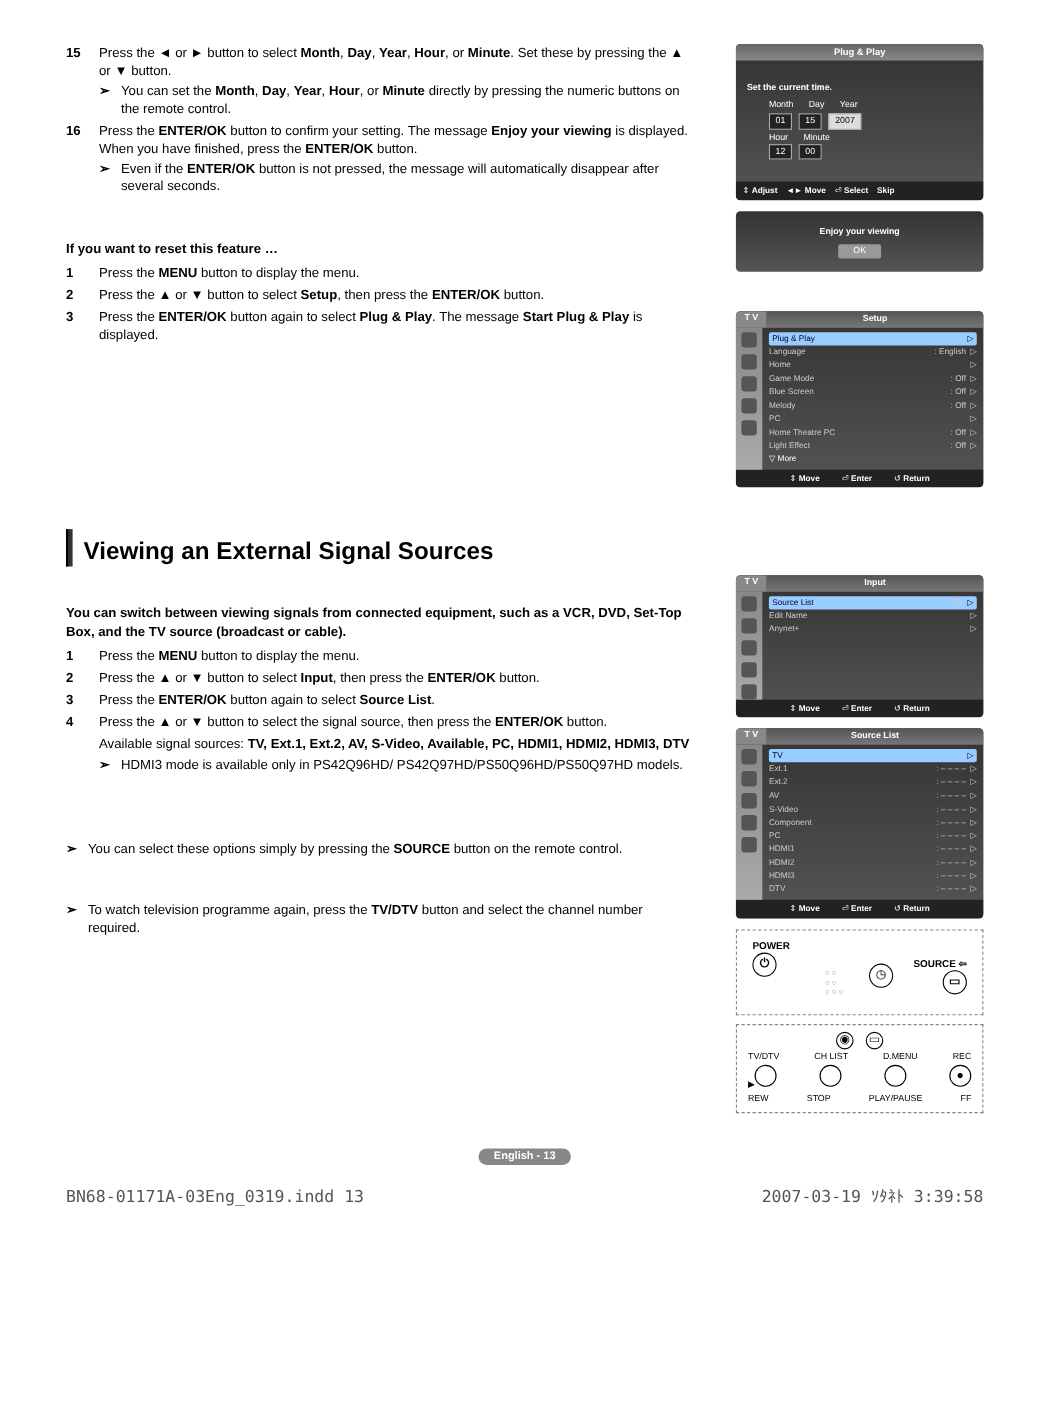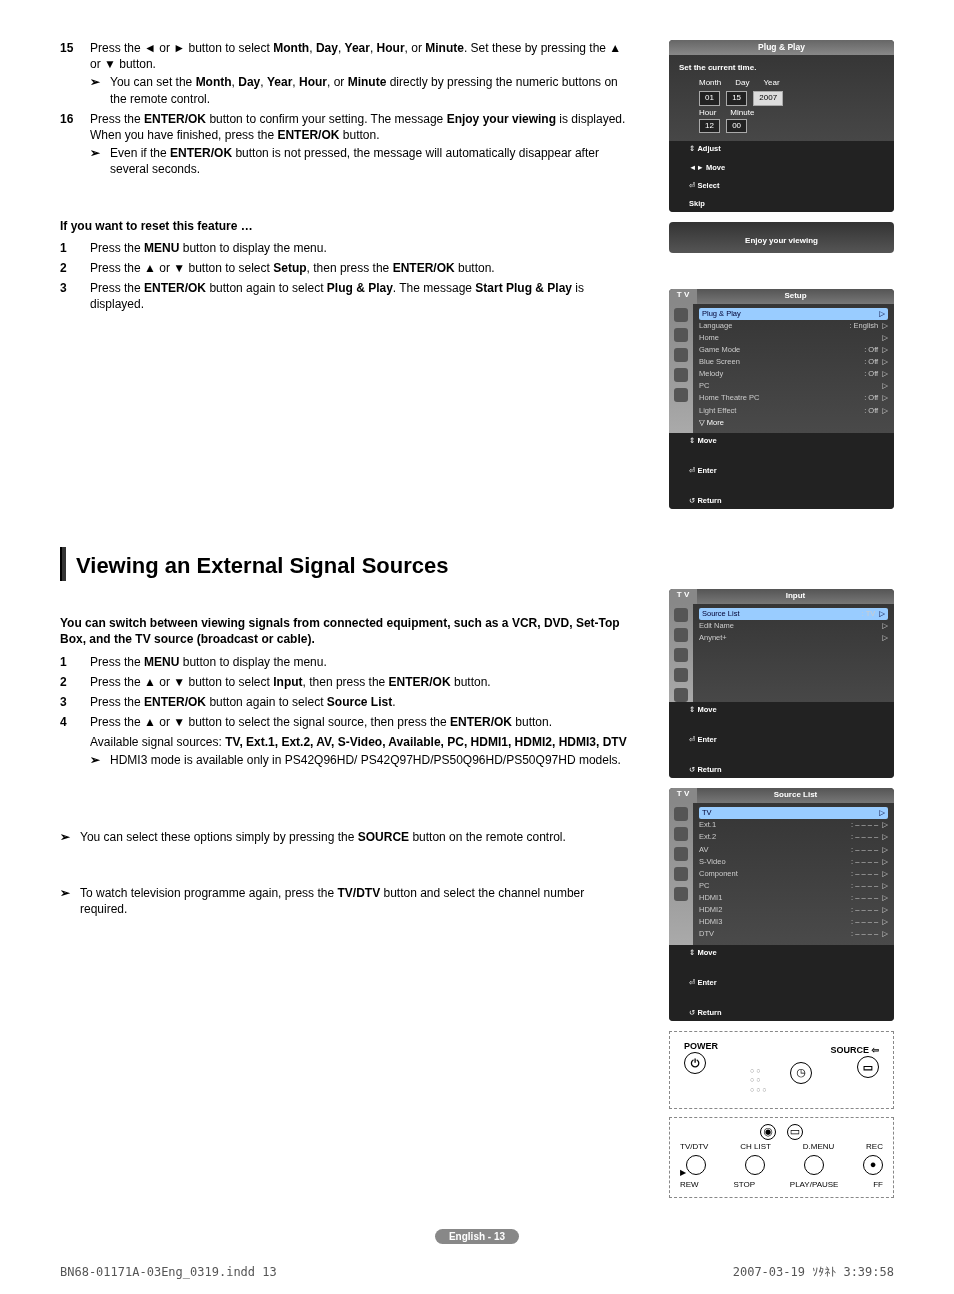--- a/index.html
+++ b/index.html
@@ -13,44 +13,44 @@
   .sub { display: flex; margin-left: 0; margin-top: 2px; }
   .sub .arrow { width: 20px; font-weight: bold; }
   .sub .subtxt { flex: 1; }
   b { font-weight: bold; }
   .section-title { display: flex; align-items: flex-end; margin: 28px 0 8px 0; }
   .section-title .bar { width: 6px; height: 34px; background: #333; border-left: 2px solid #000; margin-right: 10px; }
   .section-title h2 { font-size: 22px; font-weight: bold; }
   .intro { font-weight: bold; margin-bottom: 6px; margin-top: 26px; }
   .osd { background: linear-gradient(#333,#555); color: #fff; border-radius: 4px; font-size: 8px; margin-bottom: 10px; overflow: hidden; }
   .osd-title { background: linear-gradient(#666,#888); text-align: center; padding: 2px; font-weight: bold; font-size: 8.5px; }
-  .osd-body { padding: 8px 10px; }
-  .osd-foot { background: #222; padding: 3px 20px; font-size: 7.5px; display: flex; gap: 8px; justify-content: flex-start; flex-direction: column; }
+  .osd-body { padding: 20px 10px; }
+  .osd-foot { background: #222; padding: 3px 6px; font-size: 7.5px; display: flex; gap: 8px; justify-content: flex-start; }
   .osd-foot span { white-space: nowrap; }
   .timebox { display: inline-block; border: 1px solid #aaa; background: #222; padding: 1px 5px; margin-right: 4px; min-width: 20px; text-align: center; }
   .timebox.sel { background: #ddd; color: #000; }
   .osd-menu { display: flex; }
   .osd-icons { width: 24px; background: linear-gradient(#888,#aaa); display:flex; flex-direction:column; align-items:center; padding-top:4px; gap:6px;}
   .osd-icons div { width:14px; height:14px; background:#555; border-radius:3px; }
   .osd-list { flex: 1; padding: 4px 6px; font-size: 7.5px; }
   .osd-item { display: flex; justify-content: space-between; padding: 1px 0; color:#ccc;}
   .osd-item.hi { background: #9cf; color: #003; padding:1px 3px; border-radius:2px;}
   .osd-item .val { color:#ccc; }
   .osd-item .arr { margin-left:4px; }
   .tvlabel { background:#888; color:#fff; font-size:8px; padding:1px 4px; font-weight:bold; width:28px; text-align:center;}
   .osd-head { display:flex; }
   .osd-head .ttl { flex:1; background: linear-gradient(#555,#777); text-align:center; padding:2px; font-weight:bold;}
   .enjoy { text-align:center; font-weight:bold; padding:14px 0 6px 0; }
   .okbtn { display:inline-block; background:#999; color:#fff; padding:1px 14px; border-radius:2px; font-size:8px;}
   .pager { text-align:center; margin-top:30px; }
   .pager span { background:#888; color:#fff; padding:2px 14px; border-radius:10px; font-size:10px; font-weight:bold;}
-  .footer { display:flex; justify-content:space-between; font-size:12px; color:#555; margin-top:20px; font-family: monospace;}
+  .footer { display:flex; justify-content:space-between; font-size:15px; color:#555; margin-top:20px; font-family: monospace;}
   .remote { border:1px dashed #888; background:#fff; padding:10px; font-size:9px; position:relative; height:78px; margin-bottom:8px;}
   .pwr { position:absolute; top:8px; left:14px; font-weight:bold;}
-  .src { position:absolute; top:12px; right:14px; font-weight:bold;}
+  .src { position:absolute; top:24px; right:14px; font-weight:bold;}
   .circ { width:22px; height:22px; border:1.5px solid #000; border-radius:50%; display:inline-flex; align-items:center; justify-content:center; font-size:11px;}
   .remote2 { border:1px dashed #888; background:#fff; padding:6px 10px; font-size:8px; }
   .remote2 .rlabels { display:flex; justify-content:space-between; }
   .remote2 .rbtns { display:flex; justify-content:space-between; margin-top:2px;}
   .remote2 .rbtns .circ { width:20px; height:20px; }
   .toptip { margin-left:0; margin-bottom:8px;}
   .reset-heading { font-weight: bold; margin-top: 40px; margin-bottom: 6px; }
 </style>
 </head>
 <body>
@@ -124,20 +124,21 @@
       <div class="osd-foot">
         <span><span>⇕</span> <b>Adjust</b></span>
         <span><span>◄►</span> <b>Move</b></span>
         <span><span>⏎</span> <b>Select</b></span>
         <span><b>Skip</b></span>
       </div>
     </div>
 
     <div class="osd">
       <div class="enjoy">Enjoy your viewing</div>
+      <div style="text-align:center;padding-bottom:12px;"><span class="okbtn">OK</span></div>
     </div>
     <div style="height:26px;"></div>
 
     <div class="osd">
       <div class="osd-head">
           <div class="tvlabel">T V</div>
           <div class="ttl">Setup</div>
         </div>
       <div class="osd-menu">
         <div class="osd-icons">

